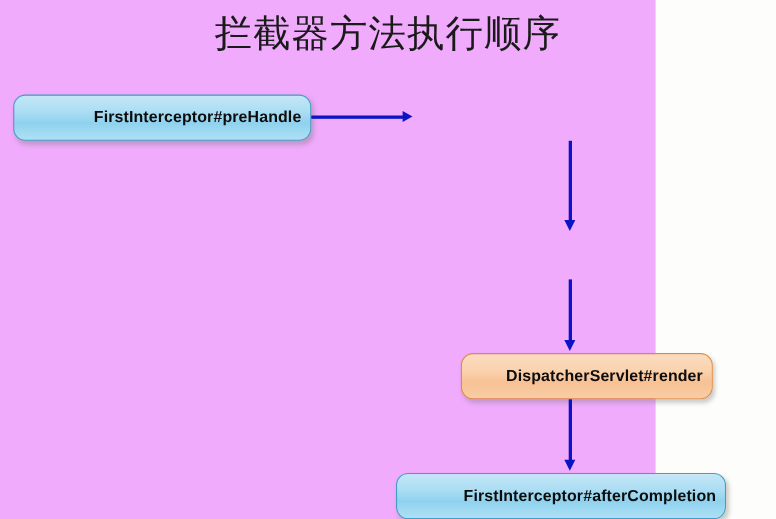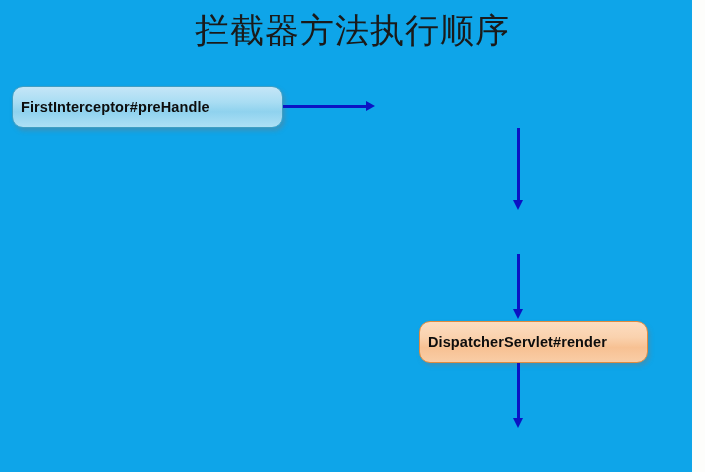--- a/index.html
+++ b/index.html
@@ -8,44 +8,44 @@
   }
   body {
     width: 705px;
     height: 472px;
     background: #fdfdfb;
     font-family: "Liberation Sans", sans-serif;
     overflow: hidden;
   }
   #canvas {
     position: relative;
-    width: 692px;
+    width: 596px;
     height: 472px;
-    background: #0ea5e9;
+    background: #f0abfc;
   }
   #diagram-title {
     position: absolute;
     left: 0;
     top: 8px;
     width: 705px;
     text-align: center;
     font-size: 34px;
     font-weight: 400;
     color: #1a1a1a;
     letter-spacing: 1px;
     font-family: "DejaVu Sans", "Liberation Sans", sans-serif;
     white-space: nowrap;
   }
   .node {
     position: absolute;
     box-sizing: border-box;
     border-radius: 11px;
     display: flex;
     align-items: center;
-    justify-content: flex-start;
+    justify-content: flex-end;
     text-align: center;
     font-size: 14.5px;
     font-weight: bold;
     color: #0d0d0d;
     letter-spacing: 0.1px;
     box-shadow: 2px 3px 4px rgba(120,120,120,0.38);
     font-family: "Liberation Sans", sans-serif;
   }
   .node-blue {
     background: linear-gradient(to bottom, #c5e6f7 0%, #a9ddf3 38%, #8fd2ee 62%, #aee0f5 100%);
@@ -97,20 +97,23 @@
   <div class="node node-blue" style="left:12px; top:86px; width:271px; height:42px;">
     <span class="node-label">FirstInterceptor#preHandle</span>
   </div>
 
 
 
   <div class="node node-orange" style="left:399px; top:321px; width:229px; height:42px;margin-left:20px;">
     <span class="node-label">DispatcherServlet#render</span>
   </div>
 
+  <div class="node node-blue" style="left:360px; top:430px; width:300px; height:42px;">
+    <span class="node-label">FirstInterceptor#afterCompletion</span>
+  </div>
 
   <div class="arrow-line-h" style="left:283px; top:105px; width:85px;"></div>
   <div class="arrow-head-right" style="left:366px; top:101px;"></div>
 
   <div class="arrow-line-v" style="left:517px; top:128px; height:74px;"></div>
   <div class="arrow-head-down" style="left:513px; top:200px;"></div>
 
   <div class="arrow-line-v" style="left:517px; top:254px; height:57px;"></div>
   <div class="arrow-head-down" style="left:513px; top:309px;"></div>
 

